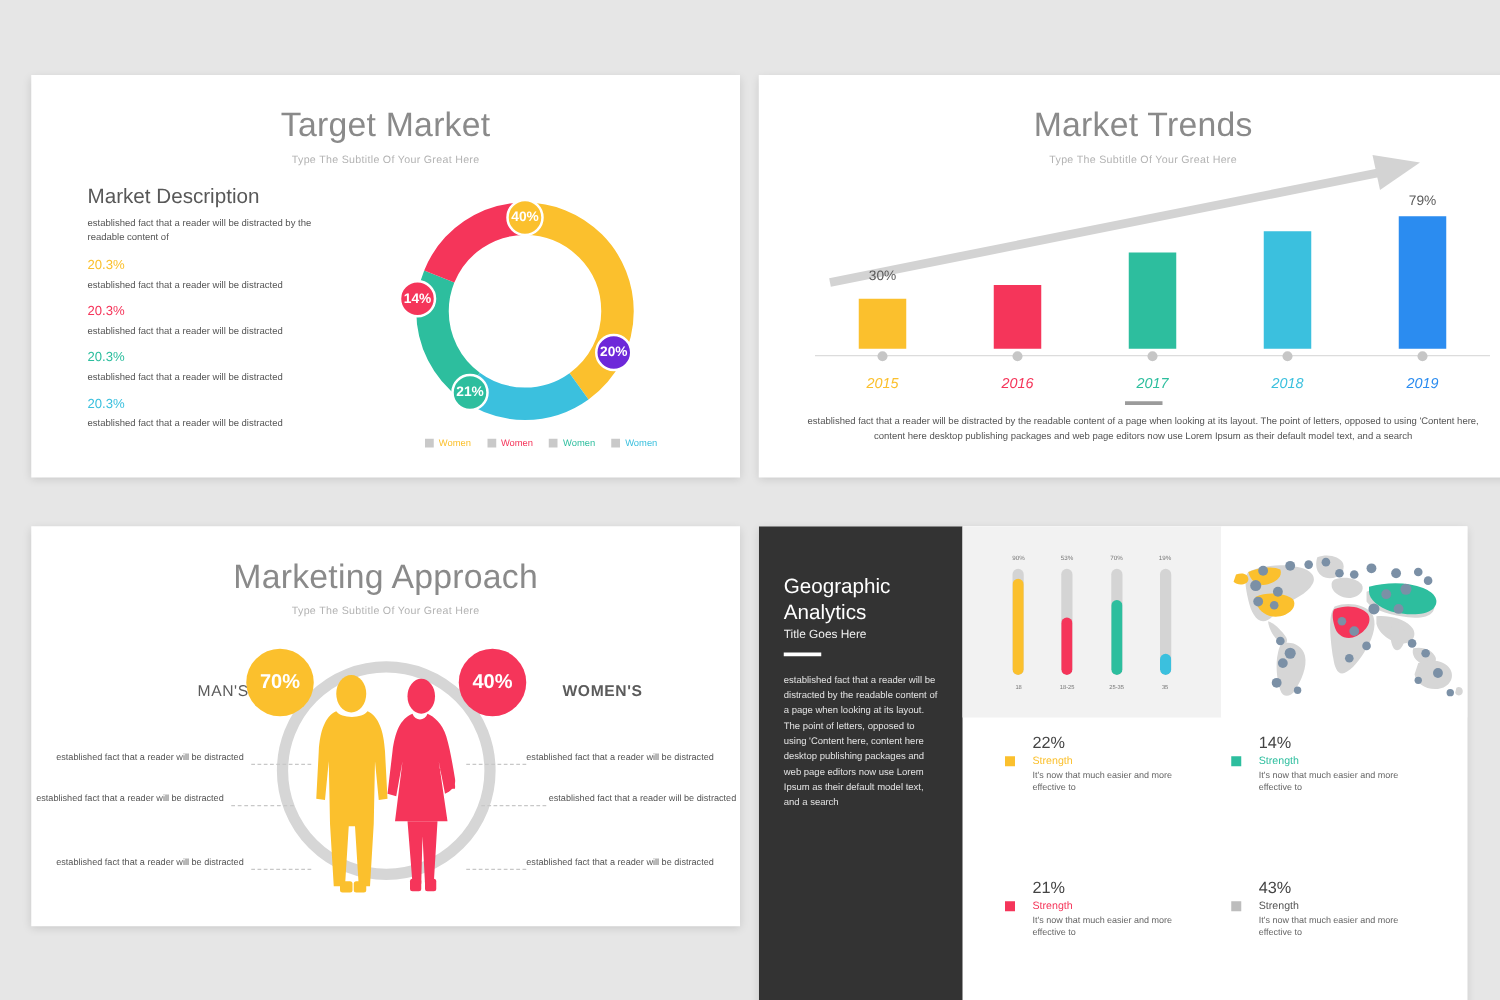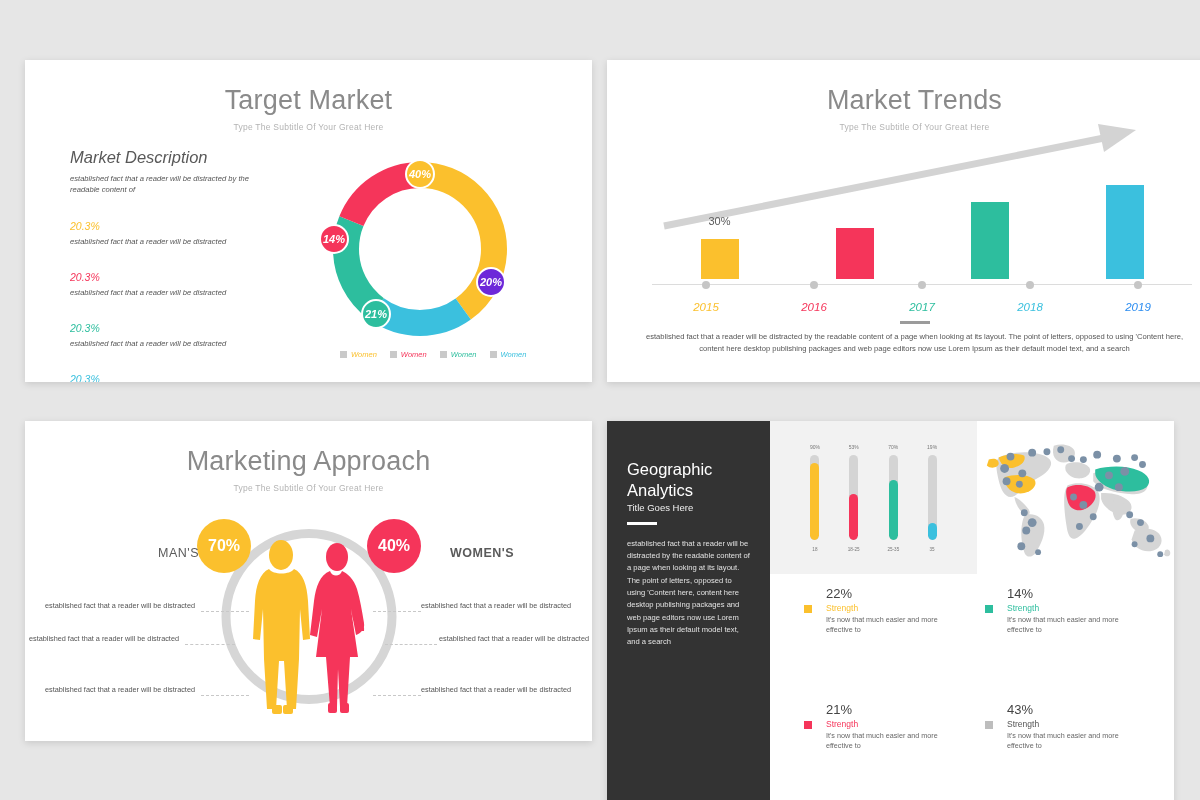--- a/index.html
+++ b/index.html
@@ -34,27 +34,27 @@
   }
   .slide-sub {
     text-align: center;
     font-size: 8.5px;
     color: #b3b3b3;
     letter-spacing: .25px;
     margin-top: 6px;
   }
 
   
-  .tm-body { display: flex; margin-top: 16px; font-style: italic; }
+  .tm-body { display: flex; margin-top: 16px; }
   .tm-left { width: 265px; padding-left: 45px; }
   .tm-head {
     font-size: 16.5px; color: #585858; font-weight: normal; margin-bottom: 6px;
   }
   .tm-intro { font-size: 7.6px; color: #555; line-height: 1.45; width: 180px; }
-  .tm-item { margin-top: 25px; }
+  .tm-item { margin-top: 11px; }
   .tm-pct { font-size: 10.5px; margin-bottom: 5px; }
   .tm-desc { font-size: 7.6px; color: #555; }
   .tm-right { flex: 1; position: relative; }
   .donut-wrap { position: relative; width: 190px; height: 190px; margin: 6px 0 0 35px; }
   .bubble {
     position: absolute; border-radius: 50%;
     display: flex; align-items: center; justify-content: center;
     color: #fff; font-size: 11px; font-weight: bold;
     border: 2px solid #fff;
   }
@@ -210,20 +210,24 @@
           <div class="mt-bar" style="height:40px;background:#FBC02D"></div>
         </div>
         <div class="mt-col">
           <div class="mt-bar" style="height:51px;background:#F5355A"></div>
         </div>
         <div class="mt-col">
           <div class="mt-bar" style="height:77px;background:#2DBE9E"></div>
         </div>
         <div class="mt-col">
           <div class="mt-bar" style="height:94px;background:#3BC0DE"></div>
+        </div>
+        <div class="mt-col">
+          <span class="mt-val" style="bottom:112px">79%</span>
+          <div class="mt-bar" style="height:106px;background:#2B8CF0"></div>
         </div>
       </div>
 
       <div class="mt-axis"></div>
 
       <div class="mt-dots">
         <div class="mt-dotcell">
             <span class="mt-dot"></span>
           </div>
         <div class="mt-dotcell">

